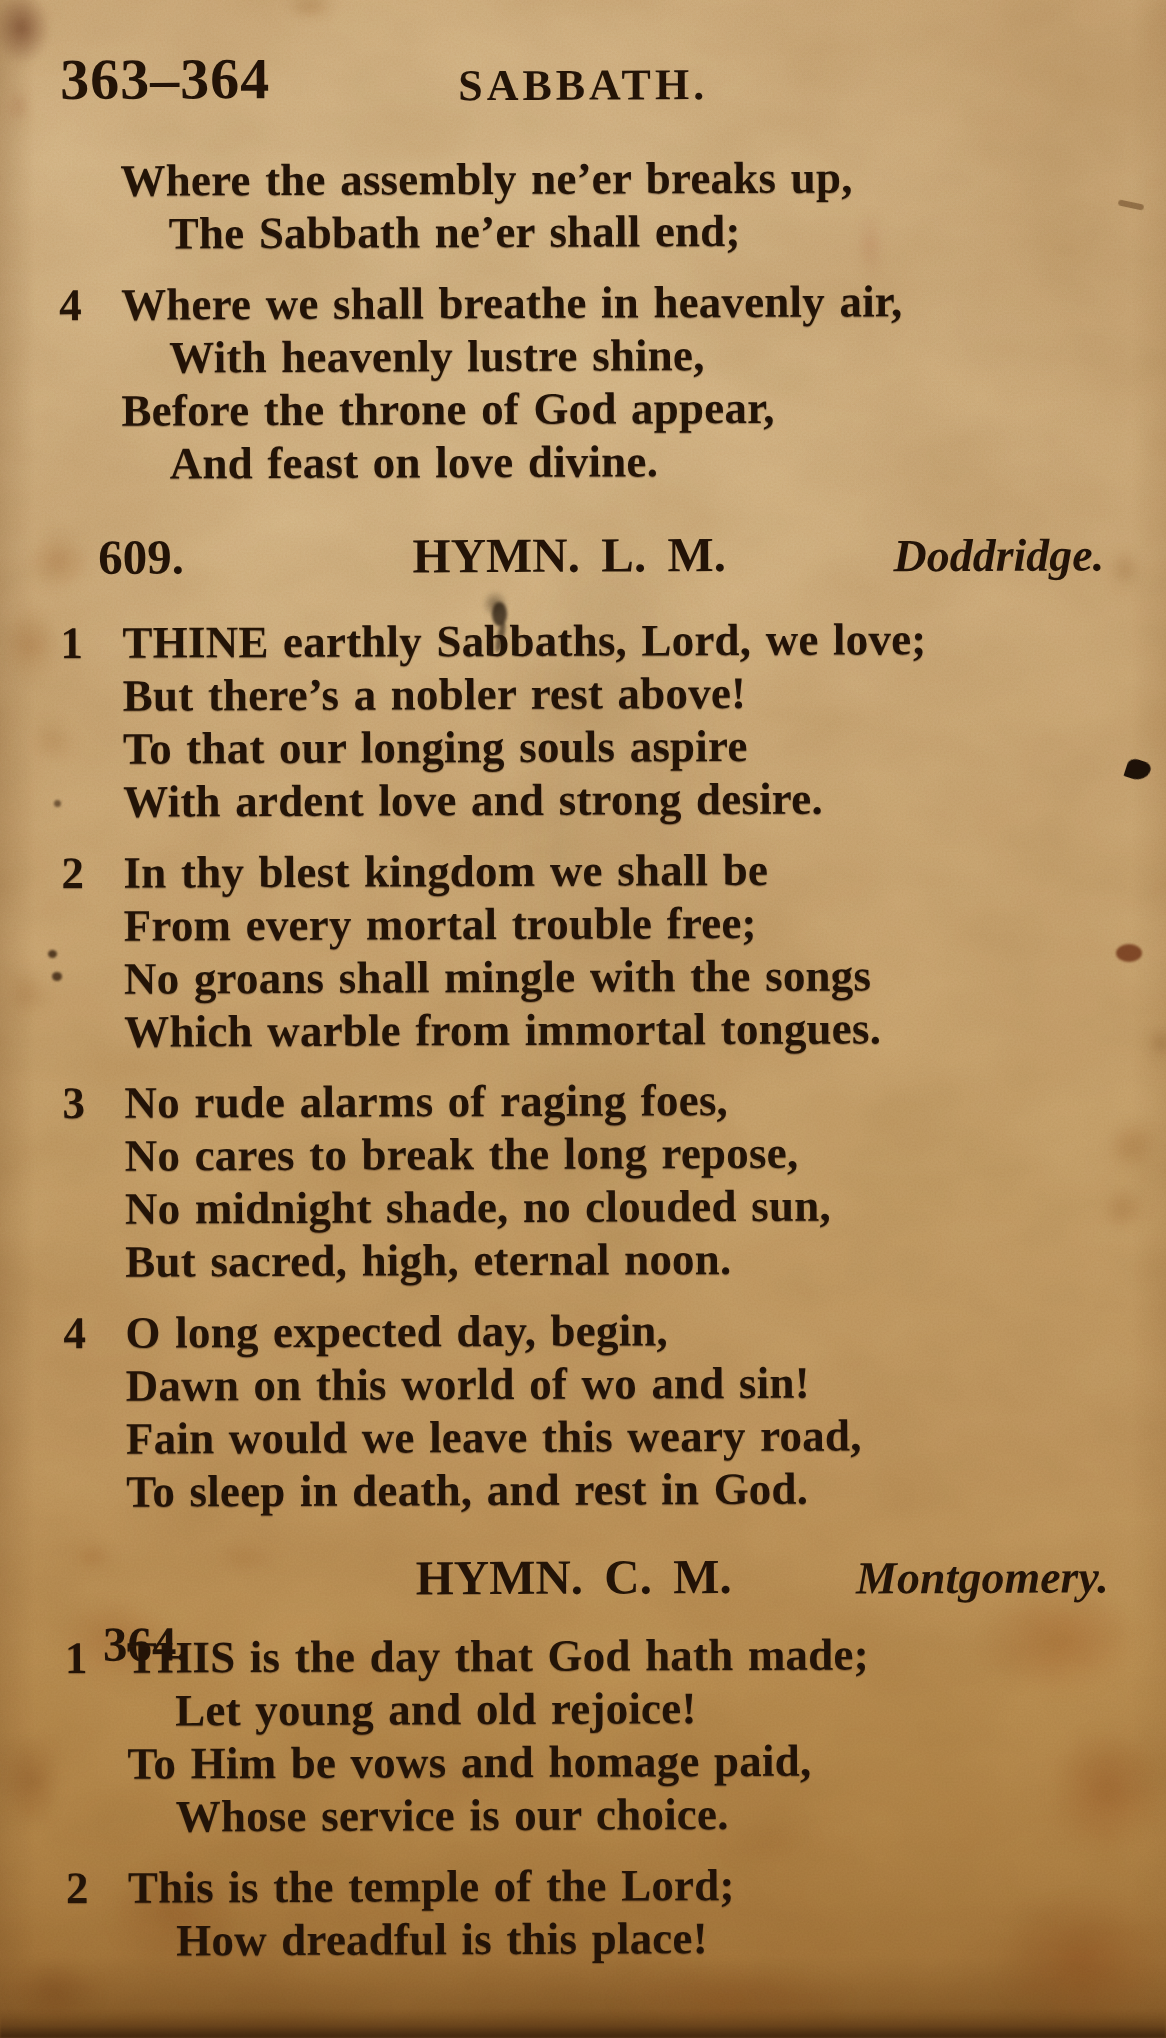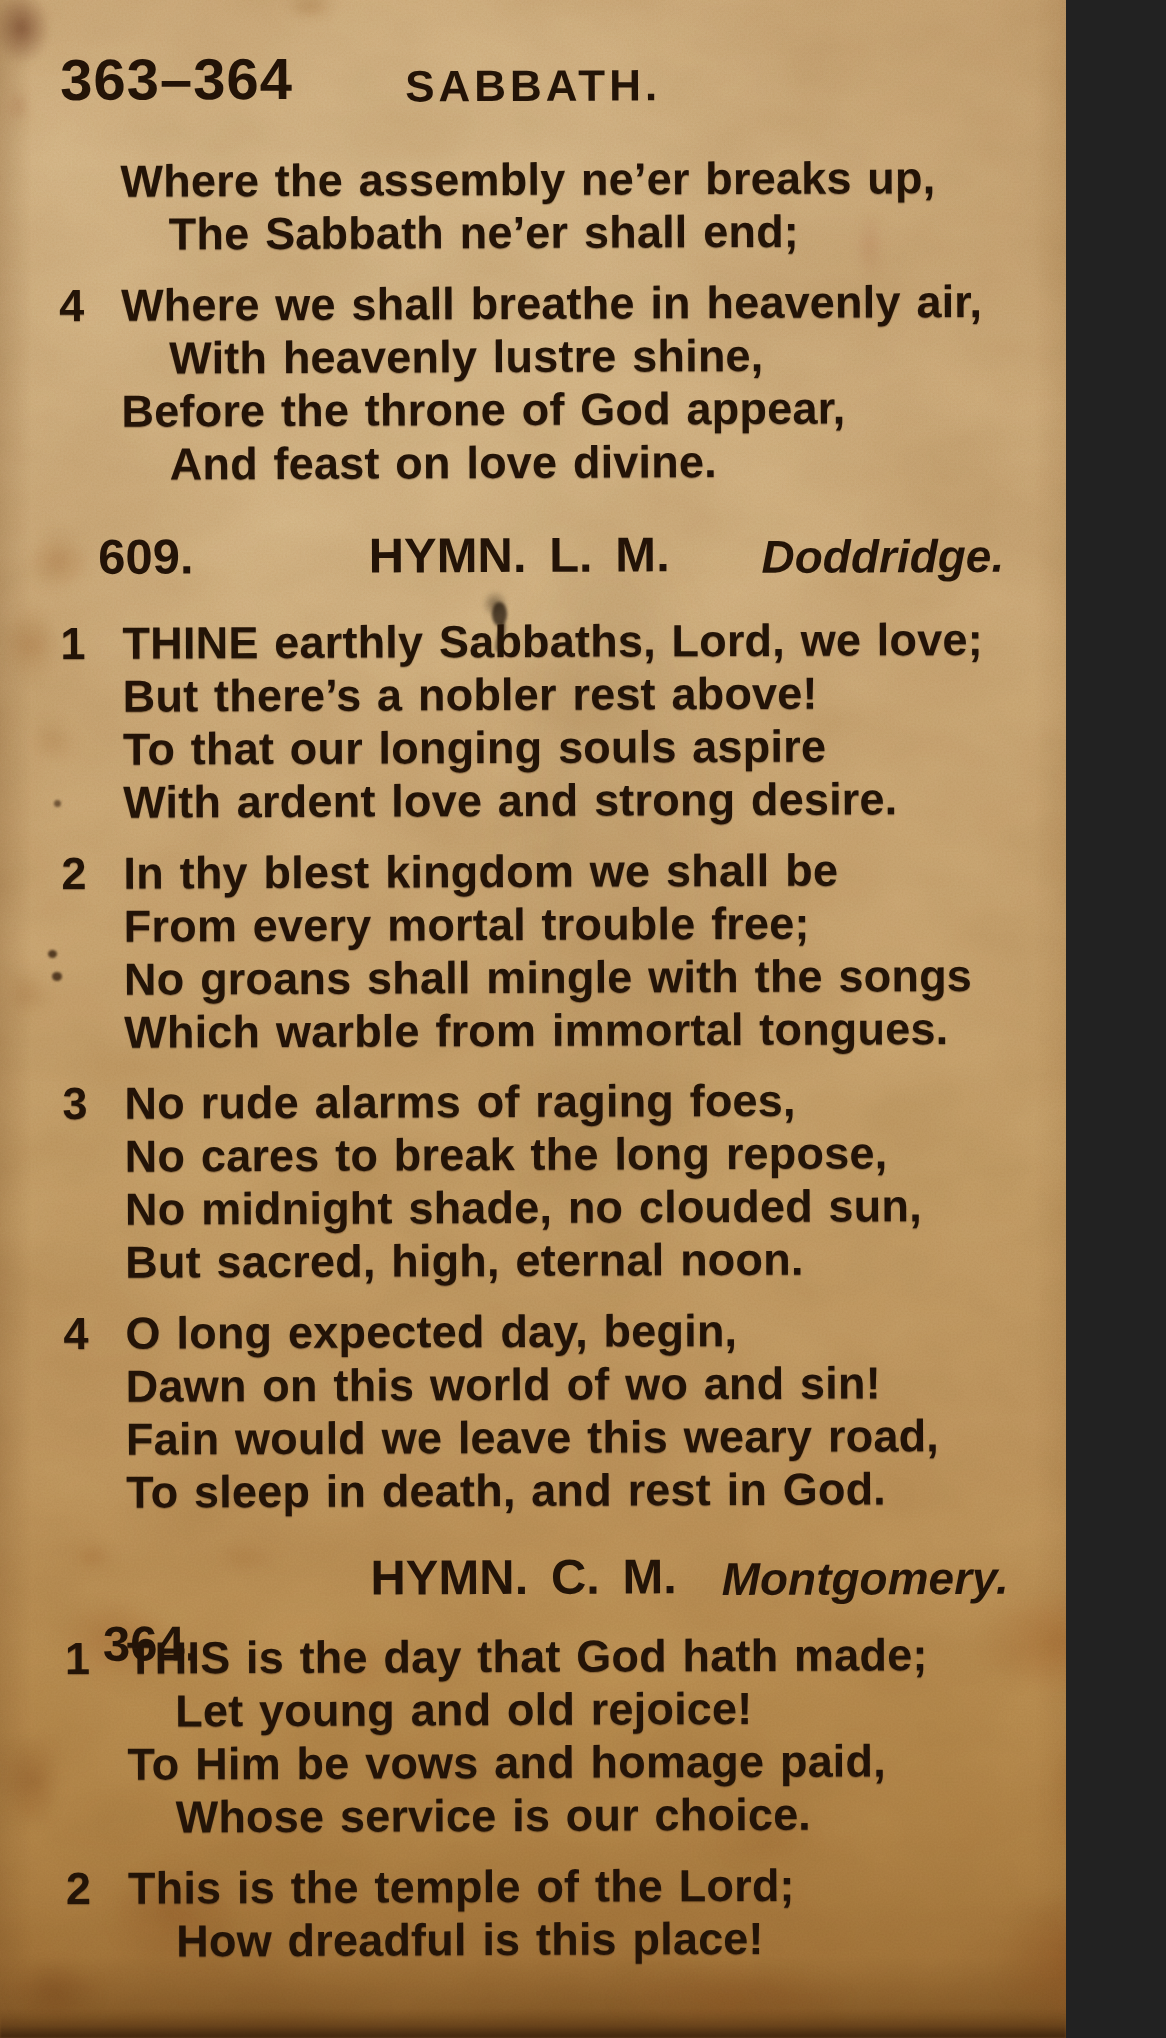--- a/index.html
+++ b/index.html
@@ -1,18 +1,18 @@
 <!DOCTYPE html>
 <html><head>
 <meta charset="utf-8">
 <style>
   html,body{margin:0;padding:0;background:#222;}
   .page{
-    position:relative;width:1066px;height:2038px;overflow:hidden;
-    font-family:Liberation Sans, sans-serif;color:#241407;
+    position:relative;width:1166px;height:2038px;overflow:hidden;
+    font-family:Liberation Serif, serif;color:#241407;
     background:
       radial-gradient(90% 55% at 42% 20%, rgba(240,222,184,.32), rgba(240,222,184,0) 58%),
       radial-gradient(55% 35% at 88% 6%, rgba(168,122,66,.18), rgba(168,122,66,0) 60%),
       linear-gradient(90deg, rgba(118,76,34,.22) 0, rgba(118,76,34,0) 3%, rgba(118,76,34,0) 97%, rgba(140,95,45,.16) 100%),
       linear-gradient(180deg,#d4b486 0%,#d7b98c 8%,#d3b384 26%,#d0ae7c 44%,#ccA872 58%,#c7a069 70%,#c09659 82%,#b78b4d 90%,#a97b3f 96%,#8b602b 99%,#6d4720 100%);
   }
   .textlayer{position:absolute;inset:0;transform:rotate(-0.25deg);transform-origin:40px 60px;}
   .ln{position:absolute;left:120px;font-weight:700;font-size:45px;line-height:1;white-space:nowrap;
       letter-spacing:.2px;word-spacing:3px;text-shadow:0 1px 1px rgba(60,35,12,.38);}
   .ln.i2{left:168px;}

